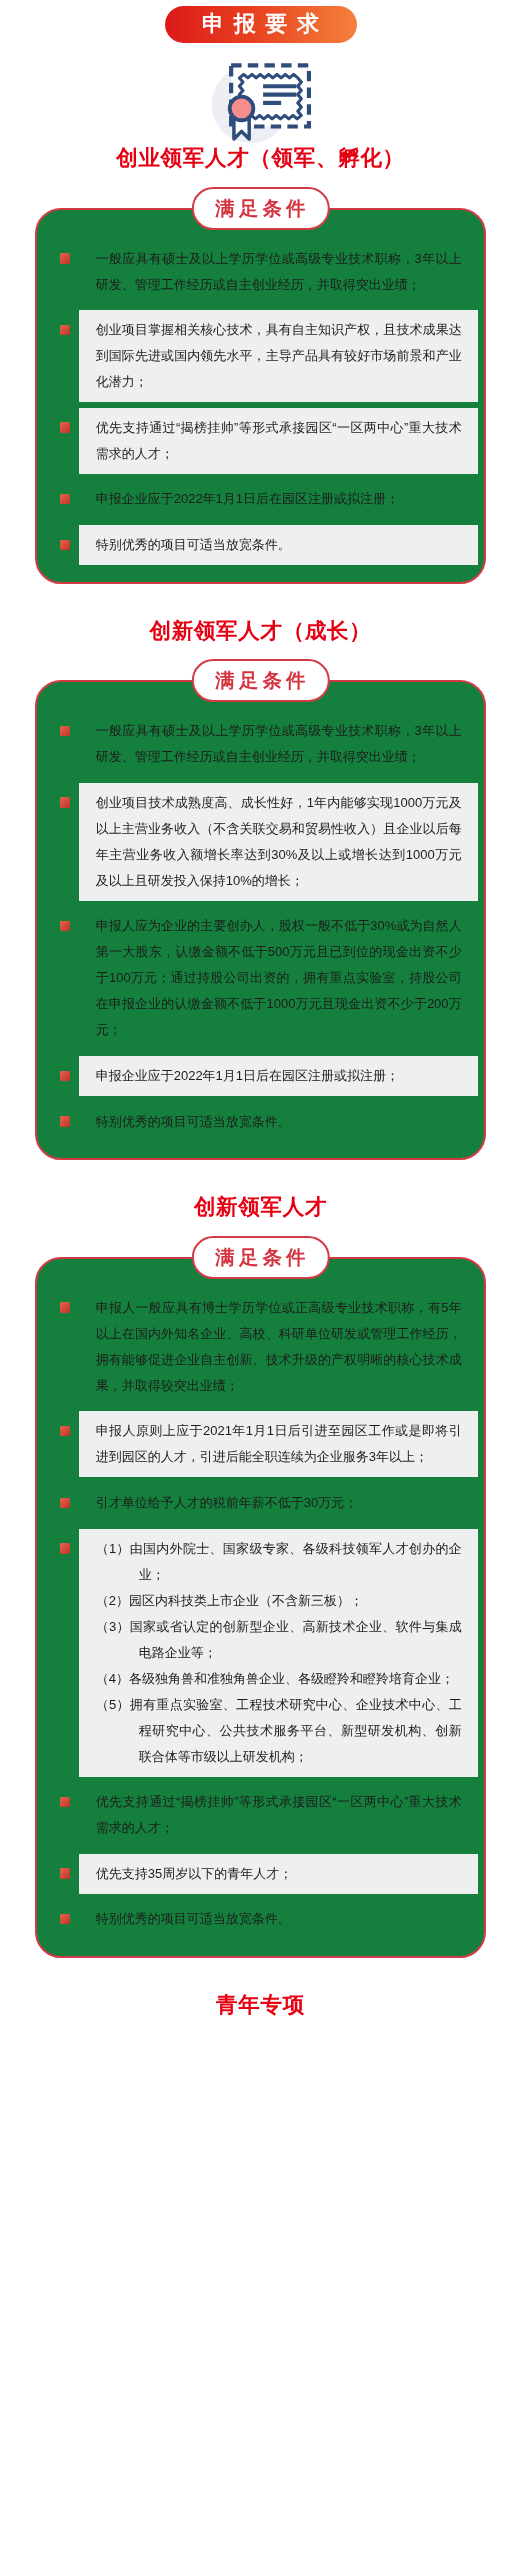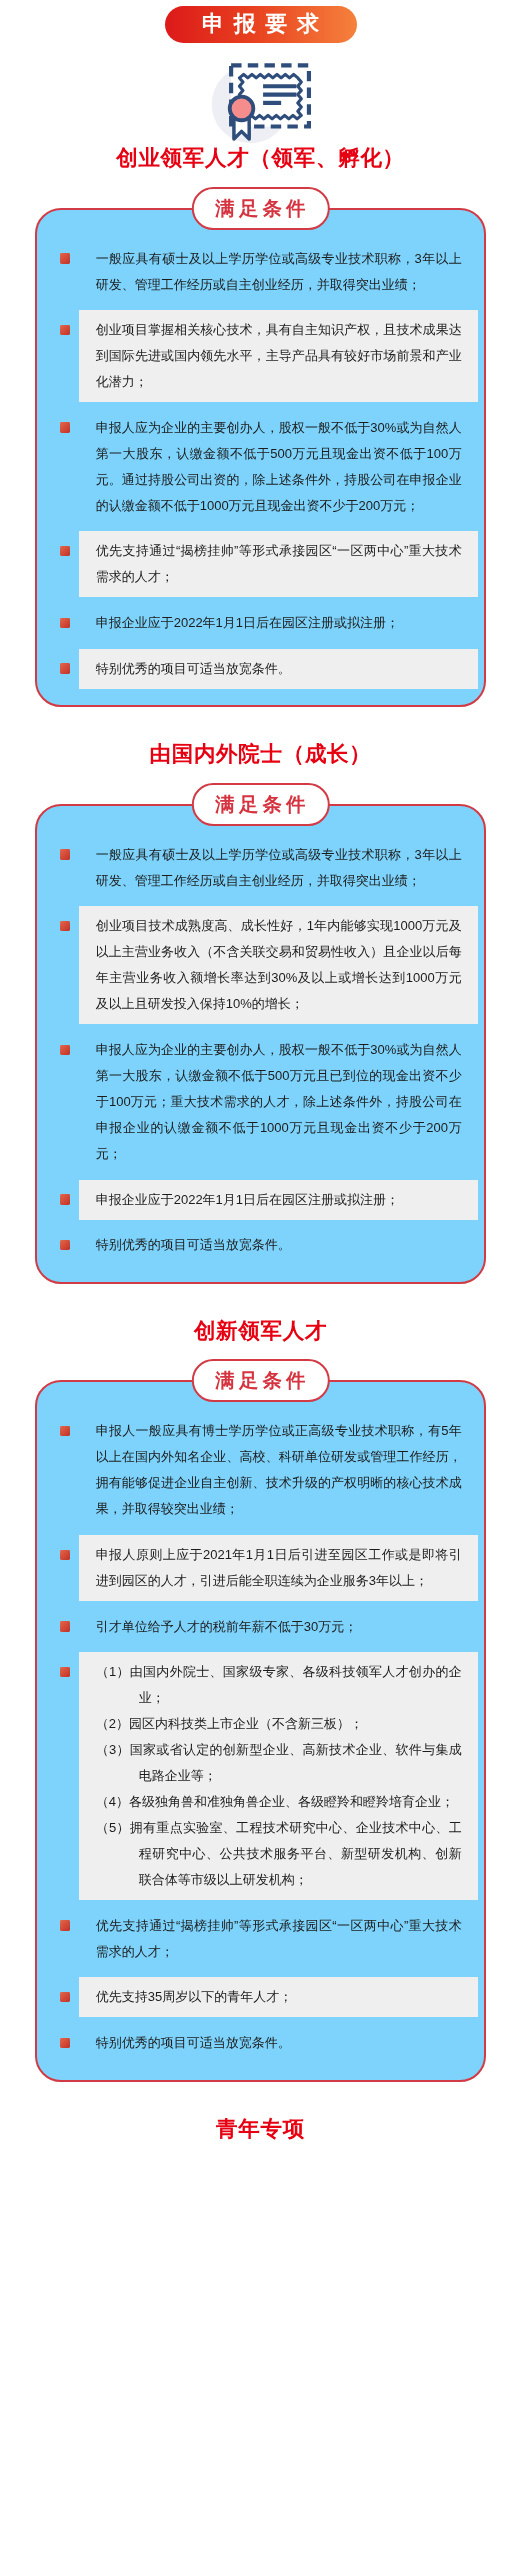--- a/index.html
+++ b/index.html
@@ -28,21 +28,21 @@
     text-align:center;color:#e60012;font-size:21.5px;font-weight:bold;
     letter-spacing:0.7px;line-height:23.6px;margin:16px;
   }
   .t1{margin-top:1.4px;}
   .t-gap{margin-top:36px;}
 
   
   .cond-box{
     width:451px;margin:37px auto 0;box-sizing:border-box;position:relative;
     border:2.1px solid #d23b45;border-radius:26px;
-    padding:29px 0 16.7px 0;background:#7dd3fc;
+    padding:29px 0 16.7px 0;background:#15803d;
   }
   .cond-badge{
     position:absolute;top:-23px;left:50%;transform:translateX(-50%);
     min-width:122px;height:43px;box-sizing:border-box;border-radius:21.5px;
     background:#fff;border:2.1px solid #d23b45;
     display:flex;align-items:center;justify-content:center;
     color:#d5333f;font-size:19.4px;font-weight:bold;letter-spacing:4.2px;
     padding:0 18px 0 22px;white-space:nowrap;
   }
   ul.cond-list{list-style:none;margin:0;padding:0;}
@@ -89,54 +89,50 @@
     <div class="cond-badge">满足条件</div>
     <ul class="cond-list">
       <li>
           <span class="bullet"></span>
           <div class="item-text">一般应具有硕士及以上学历学位或高级专业技术职称，3年以上研发、管理工作经历或自主创业经历，并取得突出业绩；</div>
         </li>
       <li class="gray">
           <span class="bullet"></span>
           <div class="item-text">创业项目掌握相关核心技术，具有自主知识产权，且技术成果达到国际先进或国内领先水平，主导产品具有较好市场前景和产业化潜力；</div>
         </li>
-      <li>
-          <span class="bullet"></span>
-          <div class="item-text">申报人应为企业的主要创办人，股权一般不低于30%或为自然人第一大股东，认缴金额不低于500万元且现金出资不低于100万元。通过持股公司出资的，除上述条件外，持股公司在申报企业的认缴金额不低于1000万元且现金出资不少于200万元；</div>
-        </li>
       <li class="gray">
           <span class="bullet"></span>
           <div class="item-text">优先支持通过“揭榜挂帅”等形式承接园区“一区两中心”重大技术需求的人才；</div>
         </li>
       <li>
           <span class="bullet"></span>
           <div class="item-text">申报企业应于2022年1月1日后在园区注册或拟注册；</div>
         </li>
       <li class="gray">
           <span class="bullet"></span>
           <div class="item-text">特别优秀的项目可适当放宽条件。</div>
         </li>
     </ul>
   </div>
 
-  <h2 class="section-title t-gap">由国内外院士（成长）</h2>
+  <h2 class="section-title t-gap">创新领军人才（成长）</h2>
   <div class="cond-box">
     <div class="cond-badge">满足条件</div>
     <ul class="cond-list">
       <li>
           <span class="bullet"></span>
           <div class="item-text">一般应具有硕士及以上学历学位或高级专业技术职称，3年以上研发、管理工作经历或自主创业经历，并取得突出业绩；</div>
         </li>
       <li class="gray">
           <span class="bullet"></span>
           <div class="item-text">创业项目技术成熟度高、成长性好，1年内能够实现1000万元及以上主营业务收入（不含关联交易和贸易性收入）且企业以后每年主营业务收入额增长率达到30%及以上或增长达到1000万元及以上且研发投入保持10%的增长；</div>
         </li>
       <li>
           <span class="bullet"></span>
-          <div class="item-text">申报人应为企业的主要创办人，股权一般不低于30%或为自然人第一大股东，认缴金额不低于500万元且已到位的现金出资不少于100万元；重大技术需求的人才，除上述条件外，持股公司在申报企业的认缴金额不低于1000万元且现金出资不少于200万元；</div>
+          <div class="item-text">申报人应为企业的主要创办人，股权一般不低于30%或为自然人第一大股东，认缴金额不低于500万元且已到位的现金出资不少于100万元；通过持股公司出资的，拥有重点实验室，持股公司在申报企业的认缴金额不低于1000万元且现金出资不少于200万元；</div>
         </li>
       <li class="gray">
           <span class="bullet"></span>
           <div class="item-text">申报企业应于2022年1月1日后在园区注册或拟注册；</div>
         </li>
       <li>
           <span class="bullet"></span>
           <div class="item-text">特别优秀的项目可适当放宽条件。</div>
         </li>
     </ul>

